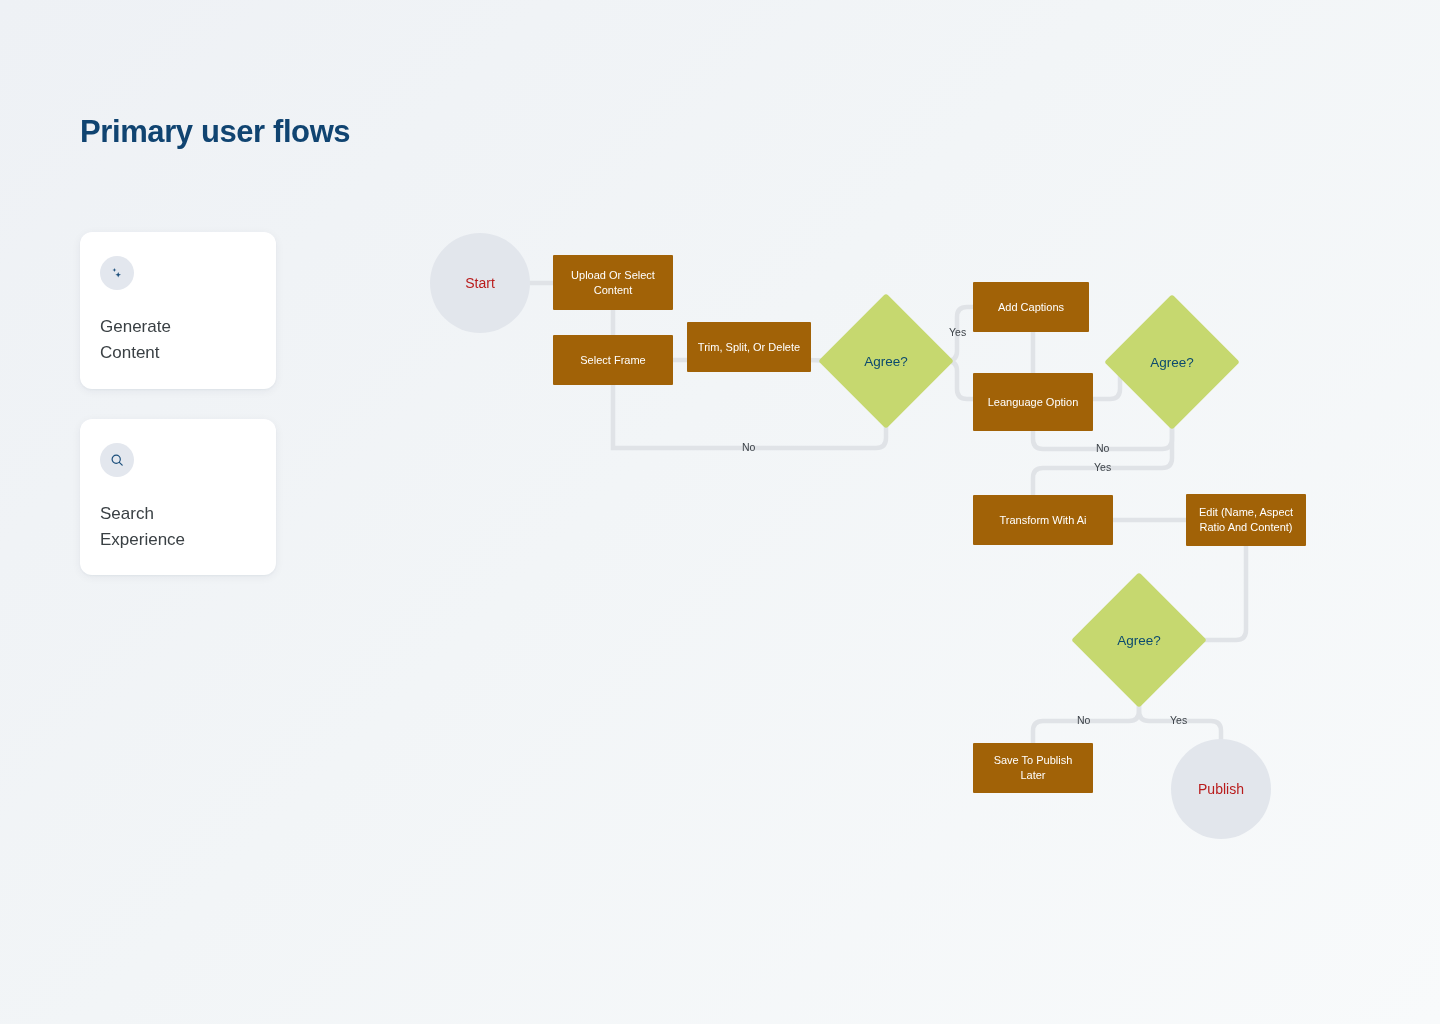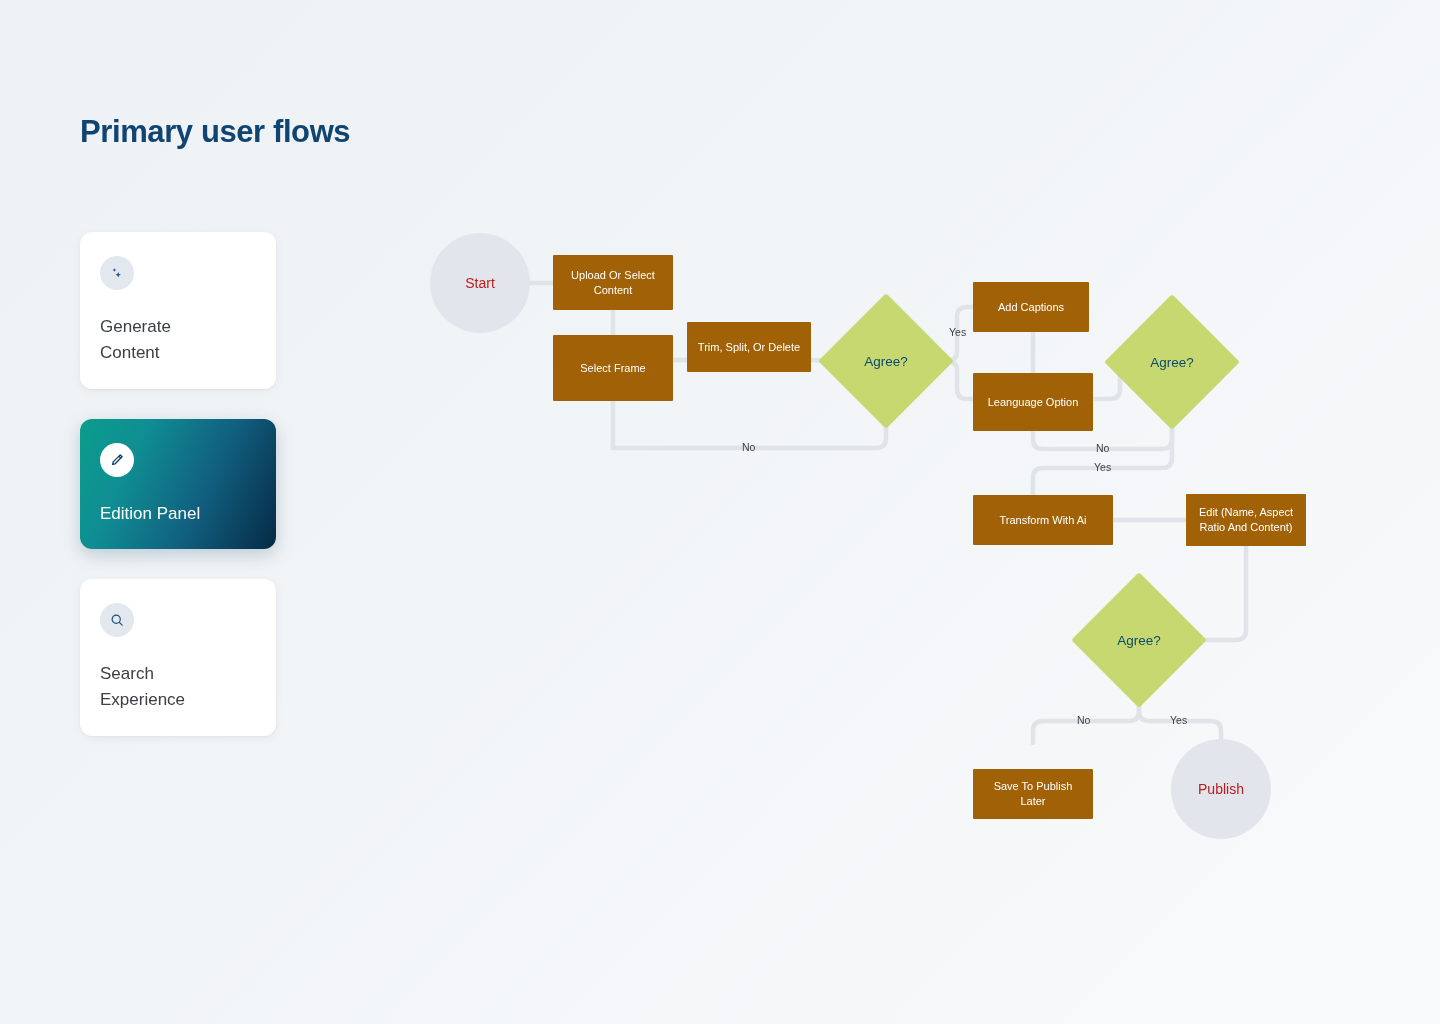--- a/index.html
+++ b/index.html
@@ -115,31 +115,20 @@
         <path d="M9.2 7.0 L10.0 9.0 L12.0 9.8 L10.0 10.6 L9.2 12.6 L8.4 10.6 L6.4 9.8 L8.4 9.0 Z" fill="#1c4f7c"></path>
         <path d="M5.4 3.0 L5.95 4.45 L7.4 5.0 L5.95 5.55 L5.4 7.0 L4.85 5.55 L3.4 5.0 L4.85 4.45 Z" fill="#1c4f7c"></path>
       </svg>
     </div>
     <div class="card-label">
       <span>Generate</span><br>
       <span>Content</span>
     </div>
   </div>
 
-  <div class="card active">
-    <div class="card-icon">
-      <svg width="16" height="16" viewBox="0 0 16 16">
-        <path d="M11.2 2.9 l1.9 1.9 -7.0 7.0 -2.5 0.6 0.6 -2.5 z" fill="none" stroke="#0d3c64" stroke-width="1.3" stroke-linejoin="round"></path>
-        <path d="M9.9 4.2 l1.9 1.9" stroke="#0d3c64" stroke-width="1.3"></path>
-      </svg>
-    </div>
-    <div class="card-label">
-      <span class="card-label-one">Edition Panel</span>
-    </div>
-  </div>
 
   <div class="card plain">
     <div class="card-icon">
       <svg width="16" height="16" viewBox="0 0 16 16">
         <circle cx="7.2" cy="7.2" r="4.1" fill="none" stroke="#1c4f7c" stroke-width="1.2"></circle>
         <path d="M10.3 10.3 L13.2 13.2" stroke="#1c4f7c" stroke-width="1.2" stroke-linecap="round"></path>
       </svg>
     </div>
     <div class="card-label">
       <span>Search</span><br>
@@ -187,21 +176,21 @@
   </svg>
 
   <div class="node terminal" style="left:430px; top:233px; width:100px; height:100px;">
     <span>Start</span>
   </div>
 
   <div class="node box" style="left:553px; top:255px; width:120px; height:55px;">
     <span>Upload Or Select Content</span>
   </div>
 
-  <div class="node box" style="left:553px; top:335px; width:120px; height:66px;">
+  <div class="node box" style="left:553px; top:335px; width:120px; height:50px;">
     <span>Select Frame</span>
   </div>
 
   <div class="node box" style="left:687px; top:322px; width:124px; height:50px;">
     <span>Trim, Split, Or Delete</span>
   </div>
 
   <div class="node decision" style="left:838px; top:313px; width:96px; height:96px;">
     <div class="dia"></div>
     <span class="dia-label">Agree?</span>
@@ -226,21 +215,21 @@
 
   <div class="node box" style="left:1186px; top:494px; width:120px; height:52px;">
     <span>Edit (Name, Aspect Ratio And Content)</span>
   </div>
 
   <div class="node decision" style="left:1091px; top:592px; width:96px; height:96px;">
     <div class="dia"></div>
     <span class="dia-label">Agree?</span>
   </div>
 
-  <div class="node box" style="left:973px; top:769px; width:120px; height:50px;">
+  <div class="node box" style="left:973px; top:743px; width:120px; height:50px;">
     <span>Save To Publish Later</span>
   </div>
 
   <div class="node terminal" style="left:1171px; top:739px; width:100px; height:100px;">
     <span>Publish</span>
   </div>
 
   <div class="edge-label" style="left:949px; top:326px;">Yes</div>
   <div class="edge-label" style="left:742px; top:441px;">No</div>
   <div class="edge-label" style="left:1096px; top:442px;">No</div>

